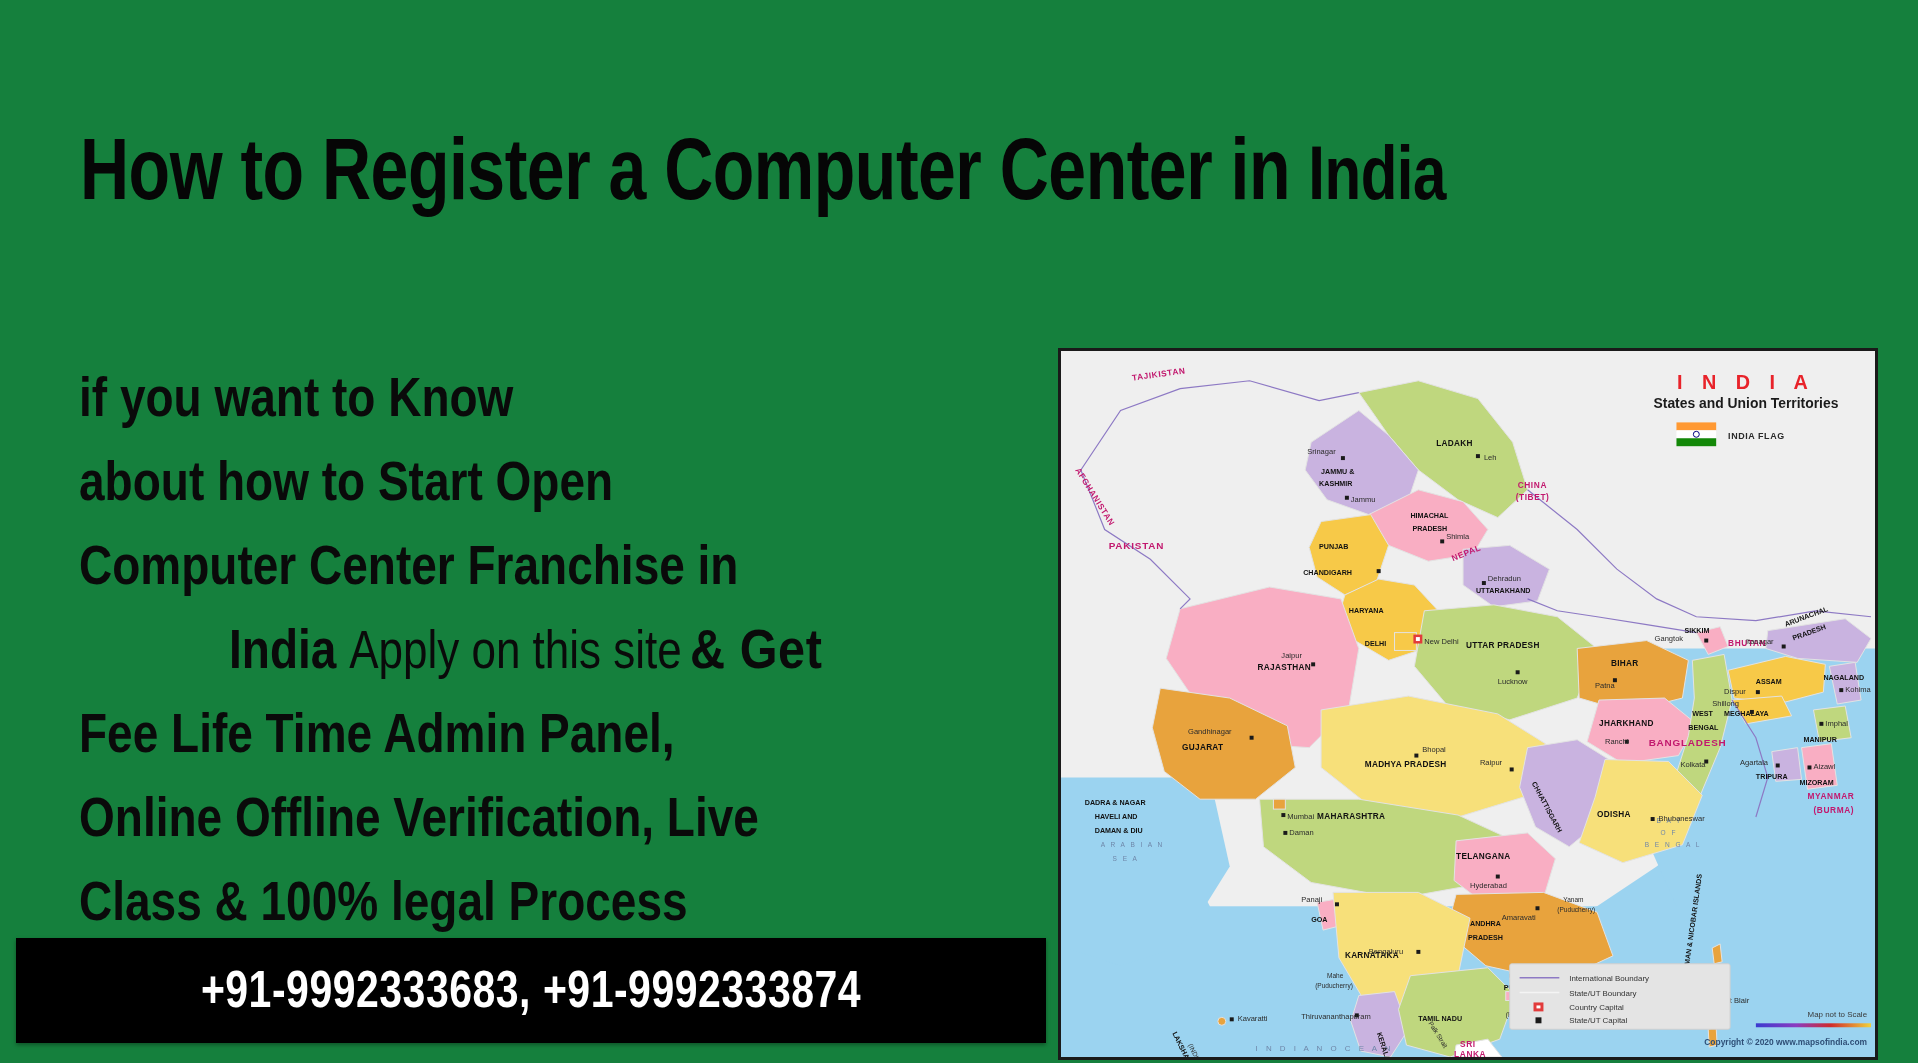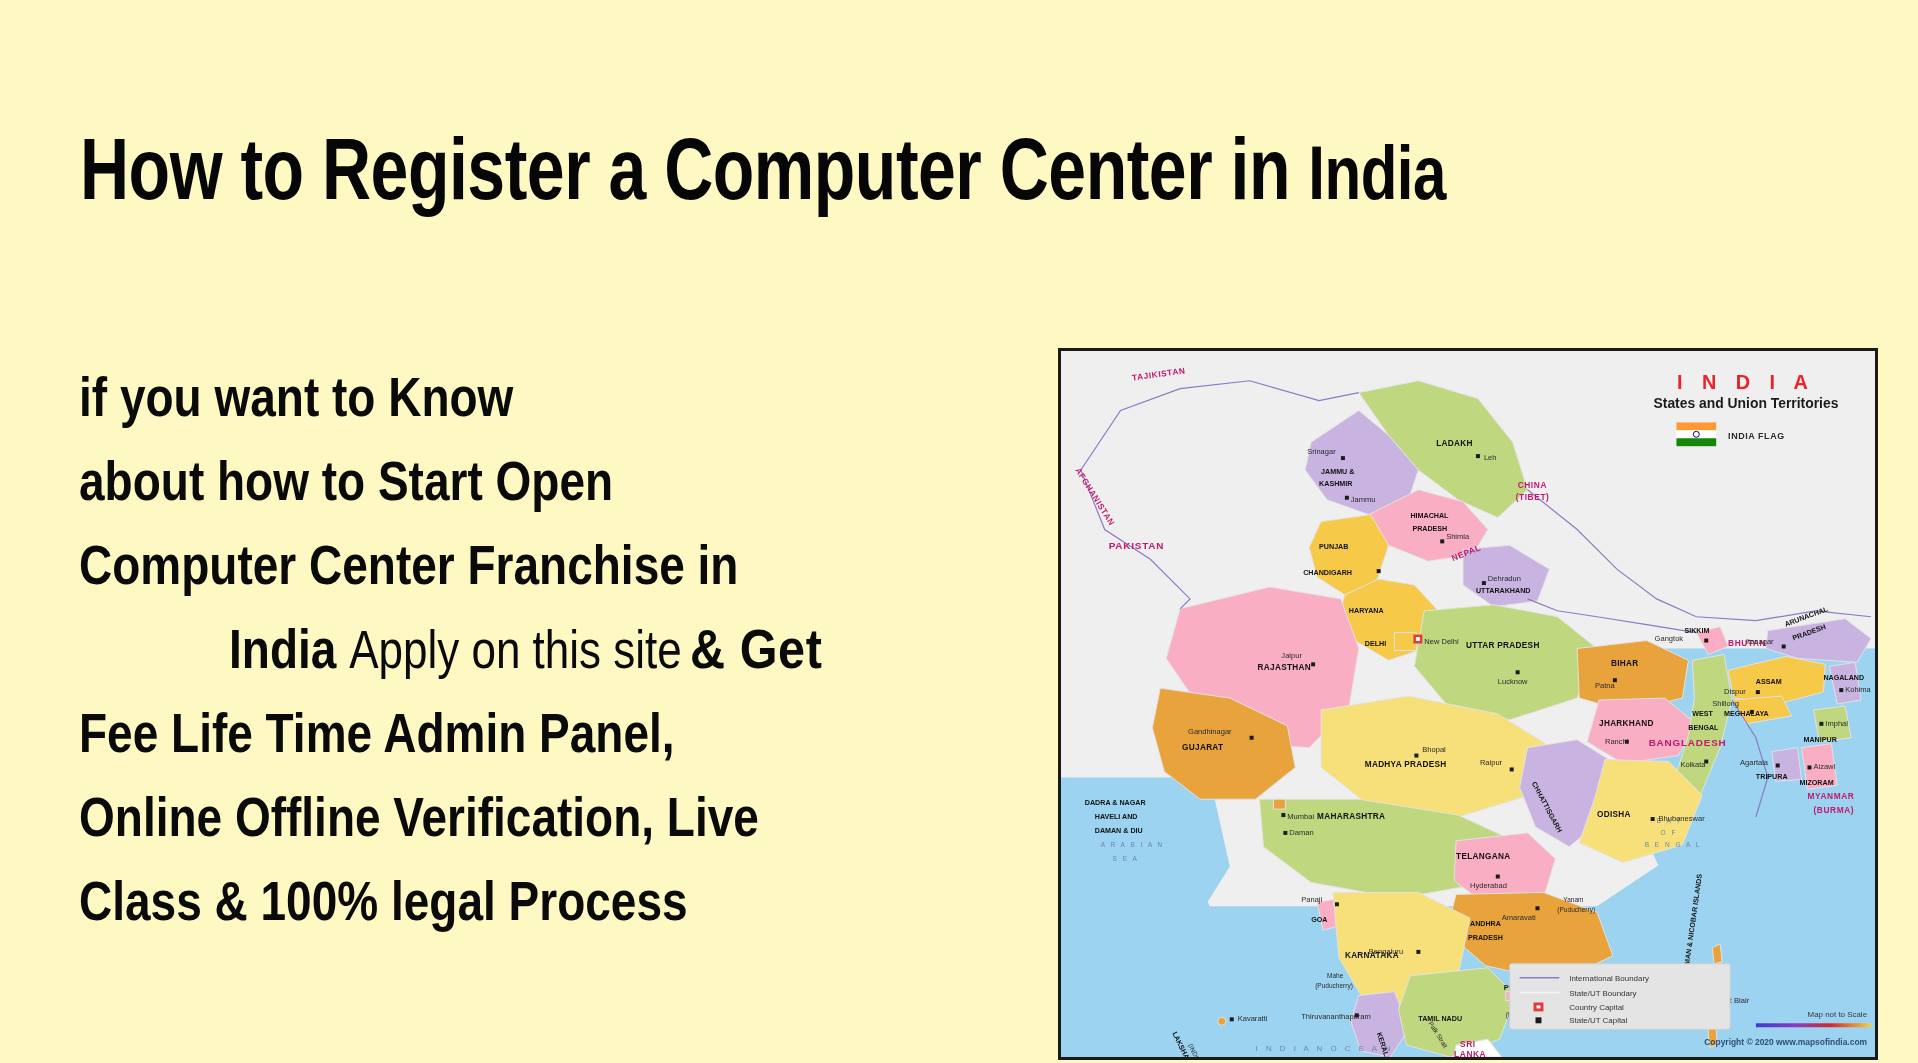--- a/index.html
+++ b/index.html
@@ -6,21 +6,21 @@
   html,body{margin:0;padding:0;}
   body{
     width:1918px;height:1063px;
     background:#FCEE06;
     font-family:"Liberation Sans", sans-serif;
     overflow:hidden;
     position:relative;
   }
   #poster{
     position:absolute;inset:0;
-    background:#fef9c3;
+    background:#15803d;
   }
 
   
   .headline{
     position:absolute;
     left:80px; top:118px;
     width:1700px;
     color:#060606;
     font-weight:700;
     font-size:68px;
@@ -128,20 +128,23 @@
     <div class="ln mid">
       <span class="b-india">India</span>
       <span class="apply">Apply on this site</span>
       <span class="getbit">&amp; Get</span>
     </div>
     <div class="ln">Fee Life Time Admin Panel,</div>
     <div class="ln">Online Offline Verification, Live</div>
     <div class="ln">Class &amp; 100% legal Process</div>
   </div>
 
+  <div class="phonebar">
+    <span class="num">+91-9992333683, +91-9992333874</span>
+  </div>
 
   <div class="mapwrap">
     <svg class="mapsvg" viewBox="0 0 820 712" preserveAspectRatio="none">
 
       <rect x="0" y="0" width="820" height="712" fill="#EFEFEF"></rect>
       <path d="M0,470 L60,470 L120,505 L150,560 L130,640 L120,712 L820,712 L820,430 L760,420 L700,440 L660,470 L600,520 L540,560 L470,600 L420,650 L360,690 L300,700 L200,690 L140,650 L90,600 L40,540 Z" fill="#9BD3F0"></path>
       <rect x="0" y="560" width="820" height="152" fill="#9BD3F0"></rect>
       <path d="M560,300 L820,300 L820,560 L620,560 L580,470 Z" fill="#9BD3F0"></path>
       <path d="M0,430 L150,430 L170,520 L120,600 L60,620 L0,600 Z" fill="#9BD3F0"></path>
 

